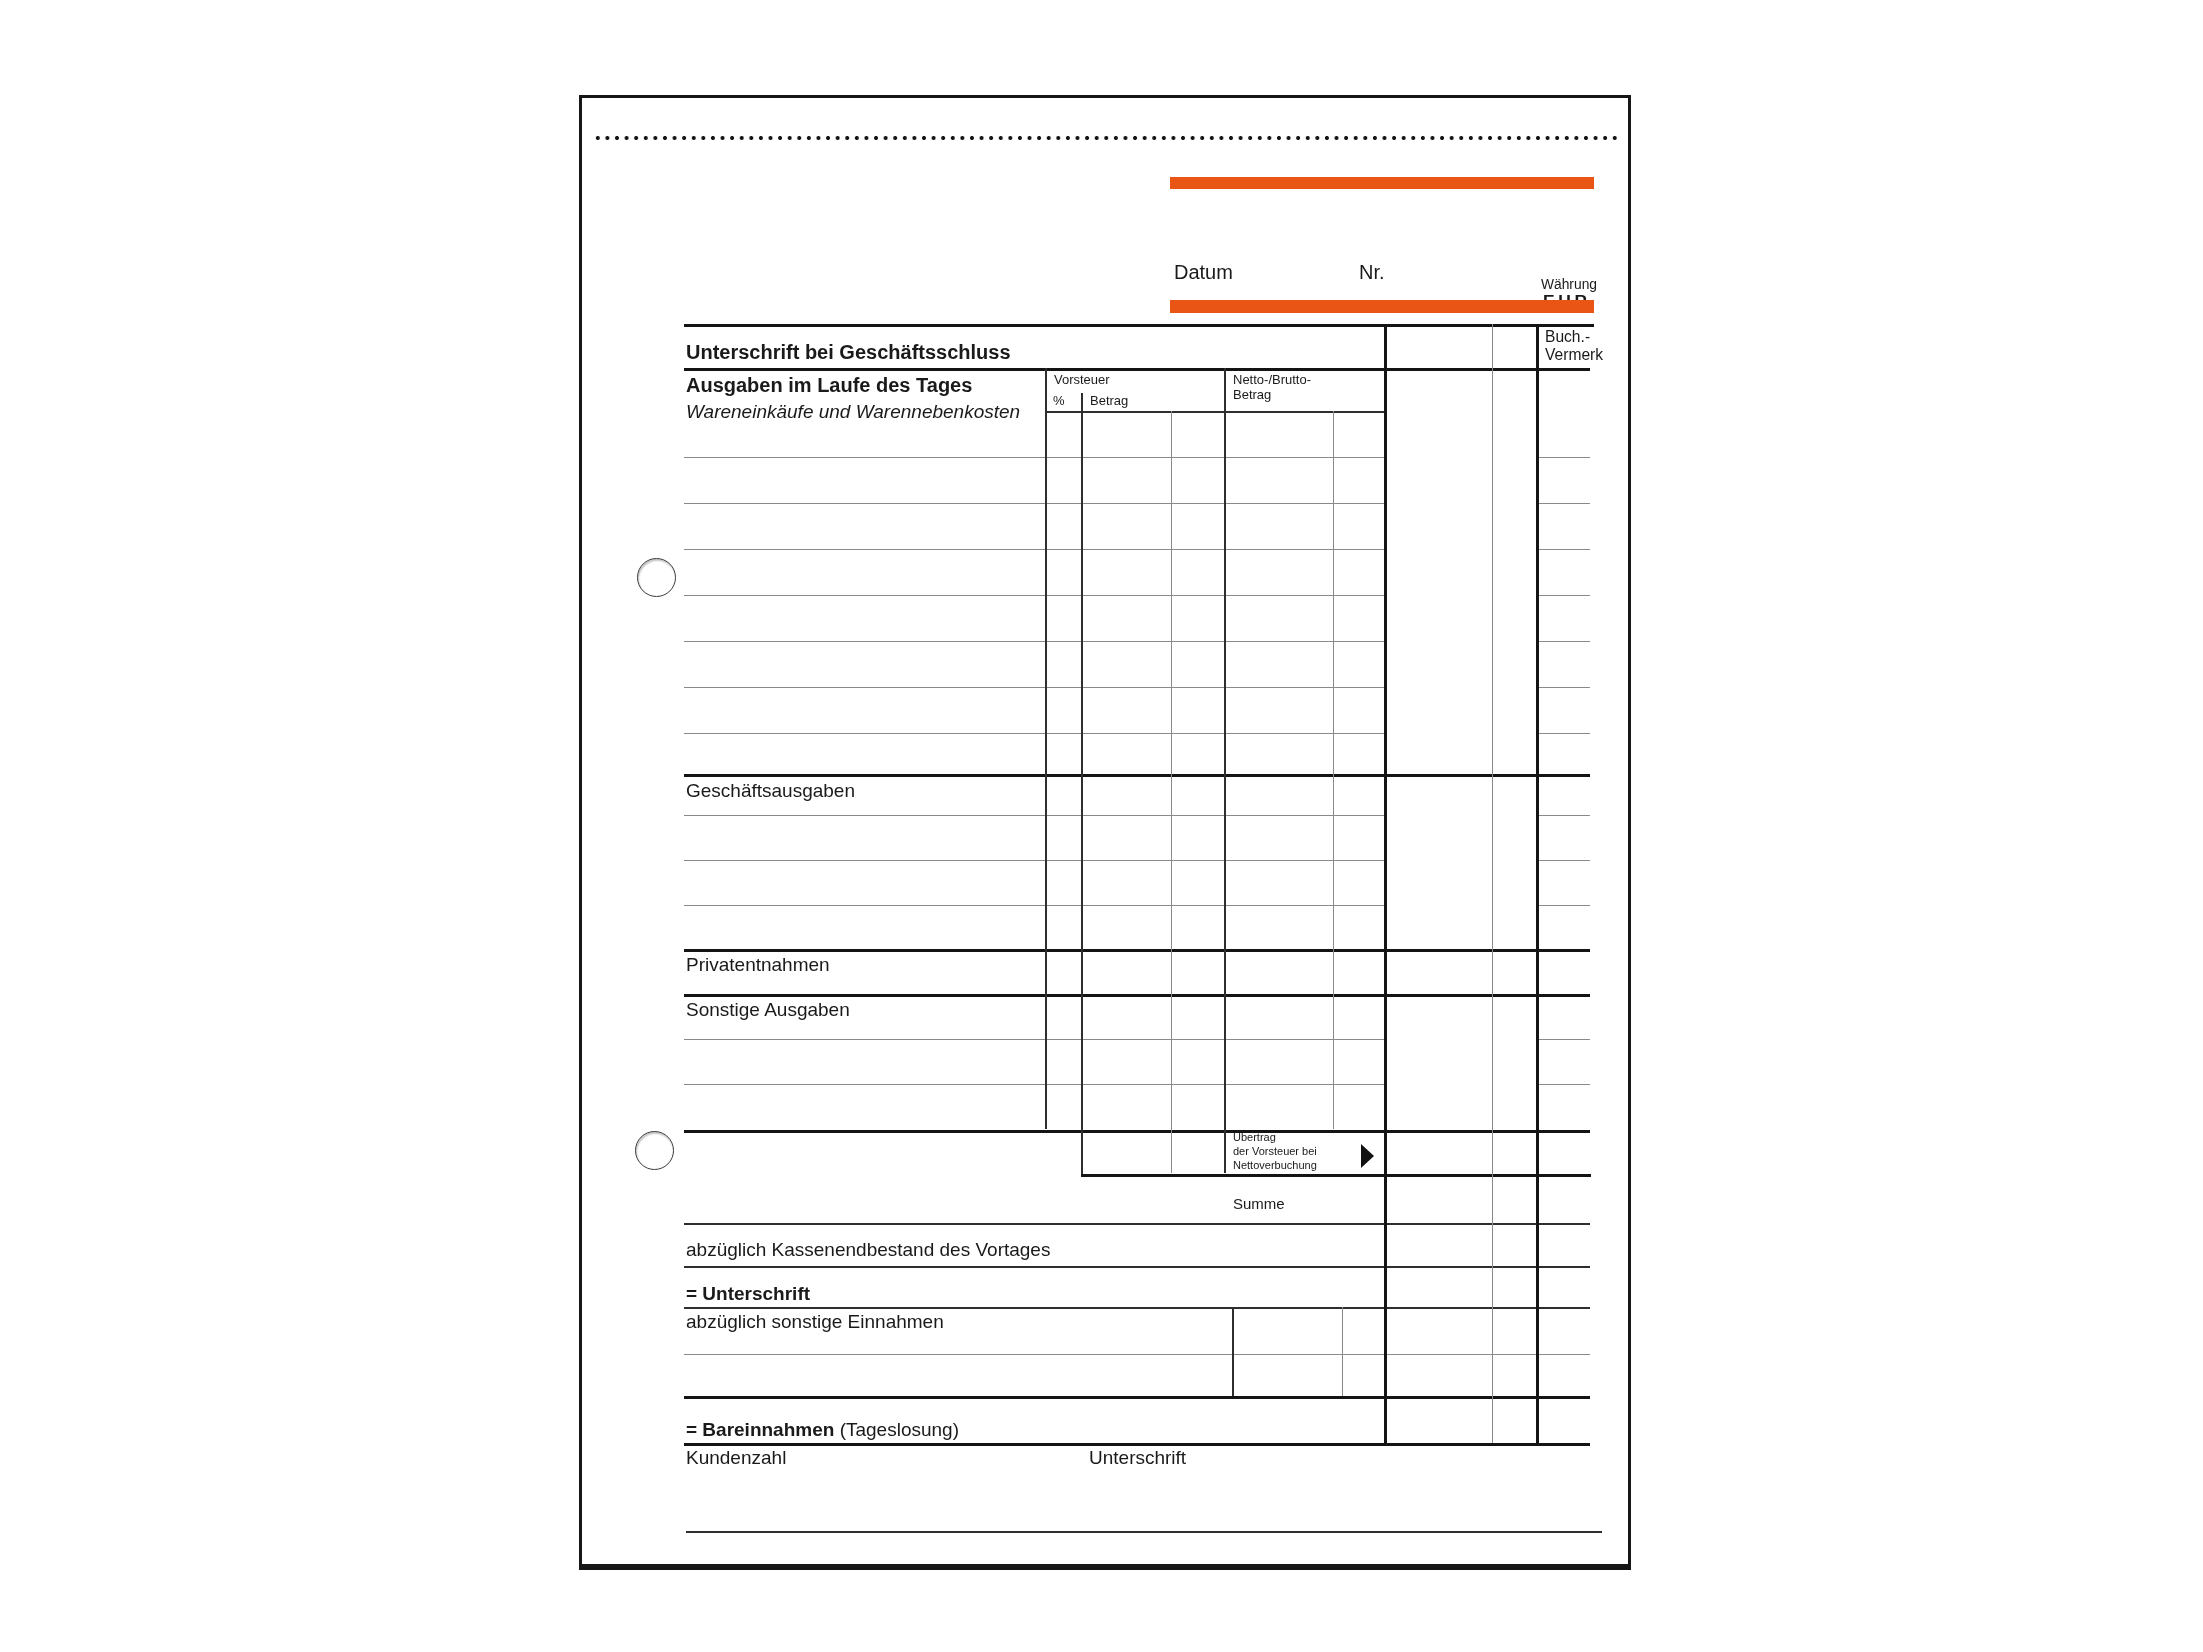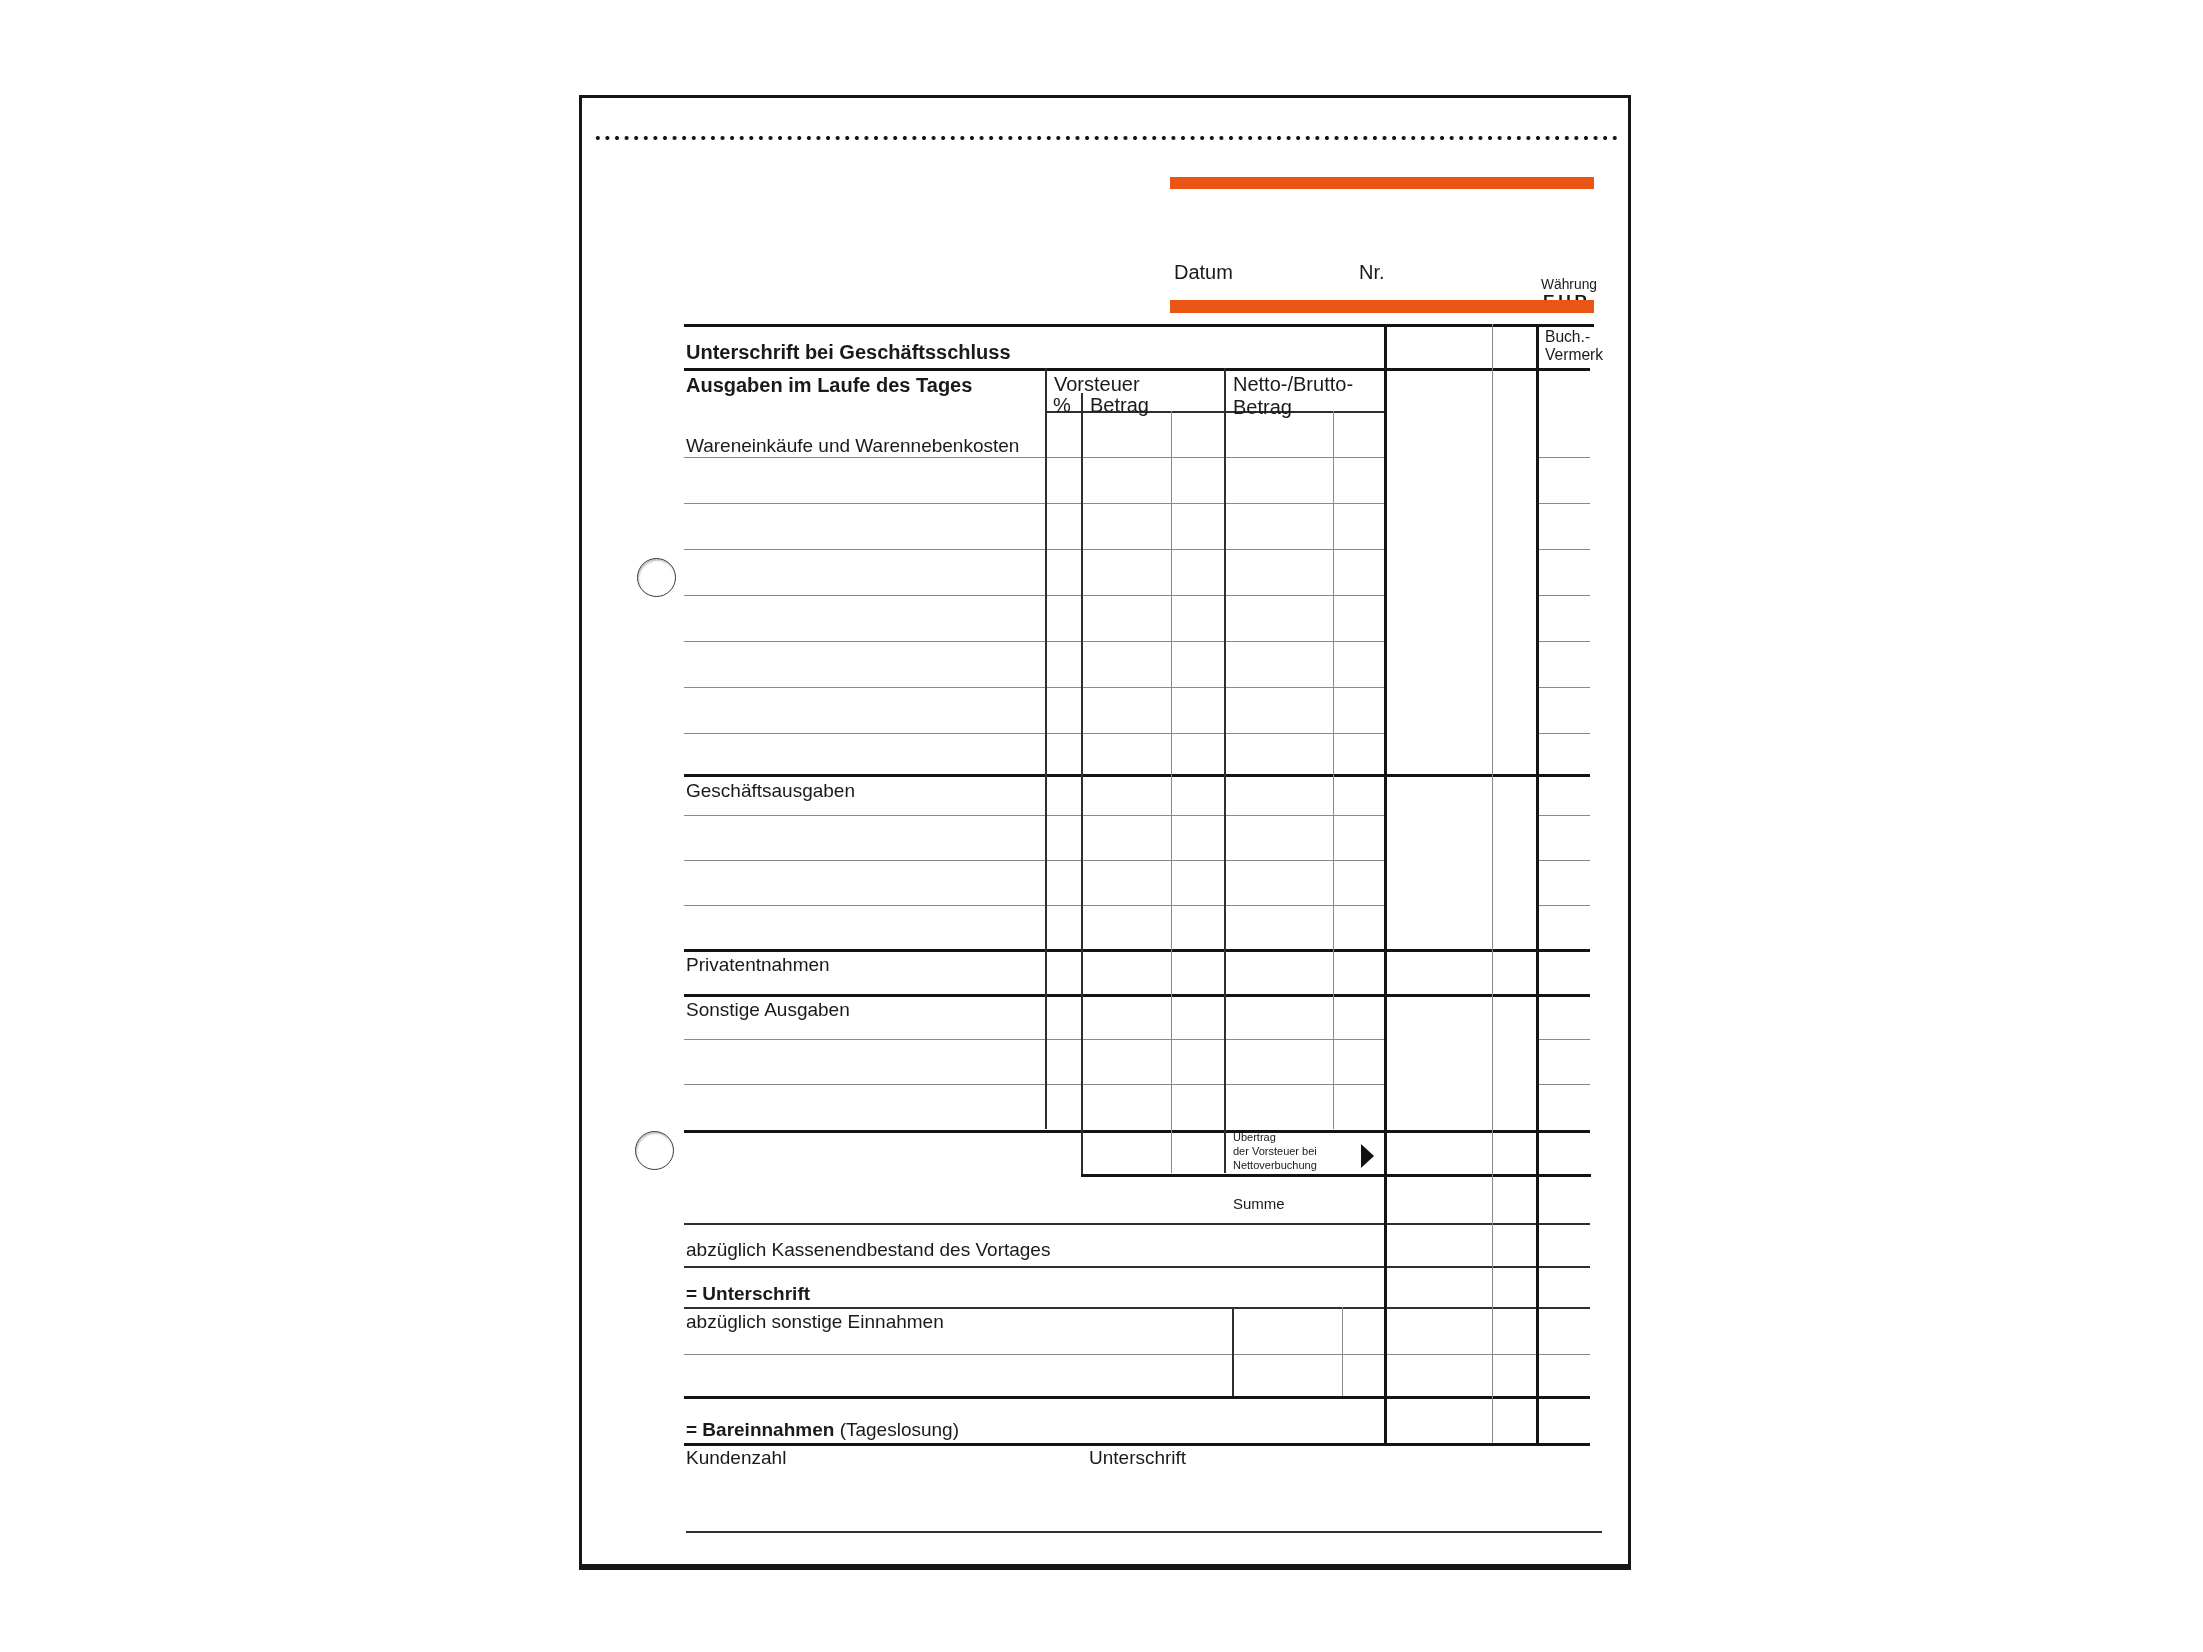--- a/index.html
+++ b/index.html
@@ -23,21 +23,21 @@
   }
   .accent-bar{position:absolute;background:#E85514;}
   .txt{position:absolute;white-space:nowrap;color:#1a1a1a;line-height:1.12;}
   .b{font-weight:bold;}
   .title{font-size:46px;font-weight:bold;letter-spacing:-0.9px;}
   .meta{font-size:20px;}
   .small{font-size:13.8px;}
   .cur{font-size:17.4px;font-weight:bold;letter-spacing:3.7px;}
   .lbl{font-size:19px;}
   .lblb{font-size:20px;font-weight:bold;}
-  .hdr{font-size:20px;}
+  .hdr{font-size:13px;}
   .multiline{white-space:normal;line-height:1.15;}
   .buch{font-size:15.6px;line-height:1.15;}
   .carry{font-size:11px;line-height:13.8px;}
   .summe{font-size:15px;}
   
   .gl-hv{background:#141414;}
   .gl-md{background:#2e2e2e;}
   .gl-lt{background:#8a8a8a;}
   
   .hole{
@@ -130,21 +130,21 @@
 
   <div class="txt lblb" style="left:686px;top:374px;">Ausgaben im Laufe des Tages</div>
   <div class="txt hdr" style="left:1054px;top:373px;">Vorsteuer</div>
   <div class="txt hdr" style="left:1053px;top:394px;">%</div>
   <div class="txt hdr" style="left:1090px;top:394px;">Betrag</div>
   <div class="txt hdr multiline" style="left:1233px;top:373px;width:147px;">
     <span>Netto-/Brutto-</span><br>
     <span>Betrag</span>
   </div>
 
-  <div class="txt lbl" style="left:686px;top:435px;">Wareneinkäufe und Warennebenkosten</div>
+  <div class="txt lbl" style="left:686px;top:401px;font-style:italic;">Wareneinkäufe und Warennebenkosten</div>
   <div class="txt lbl" style="left:686px;top:780px;">Geschäftsausgaben</div>
   <div class="txt lbl" style="left:686px;top:954px;">Privatentnahmen</div>
   <div class="txt lbl" style="left:686px;top:999px;">Sonstige Ausgaben</div>
 
   <div class="txt carry multiline" style="left:1233px;top:1131px;width:138px;">
     <span>Übertrag</span><br>
     <span>der Vorsteuer bei</span><br>
     <span>Nettoverbuchung</span>
   </div>
   <div class="arrow-right" style="left:1361px;top:1144px;"></div>

